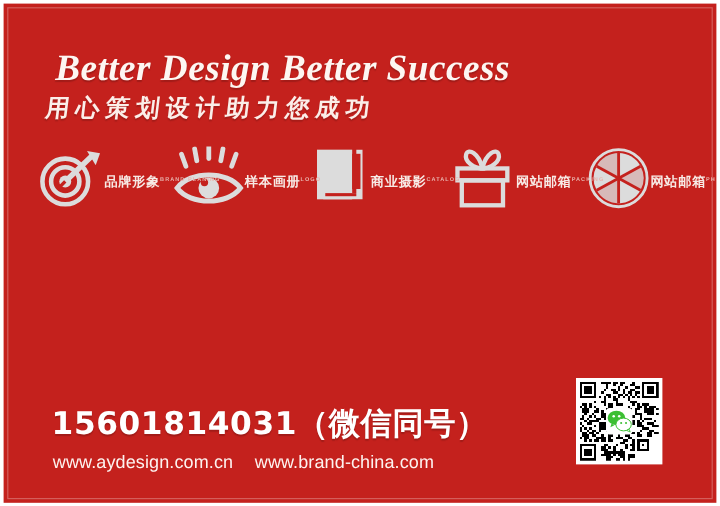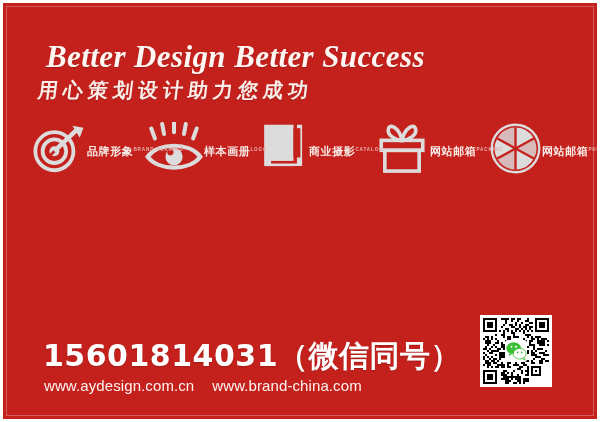--- a/index.html
+++ b/index.html
@@ -82,21 +82,21 @@
     white-space:nowrap;
     transform:scale(1.0);
   }
 
   
   .phone{
     position:absolute;left:40px;top:333px;
     color:#ffffff;
     font-family:"DejaVu Sans", sans-serif;
     font-weight:700;
-    font-size:30px;
+    font-size:26px;
     letter-spacing:0.5px;
     white-space:nowrap;
     text-shadow:0 1px 1px rgba(0,0,0,0.18);
   }
   .urls{
     position:absolute;left:41px;top:374px;
     color:#fdf3f0;
     font-family:"Liberation Sans", sans-serif;
     font-size:15px;
     letter-spacing:0.1px;

